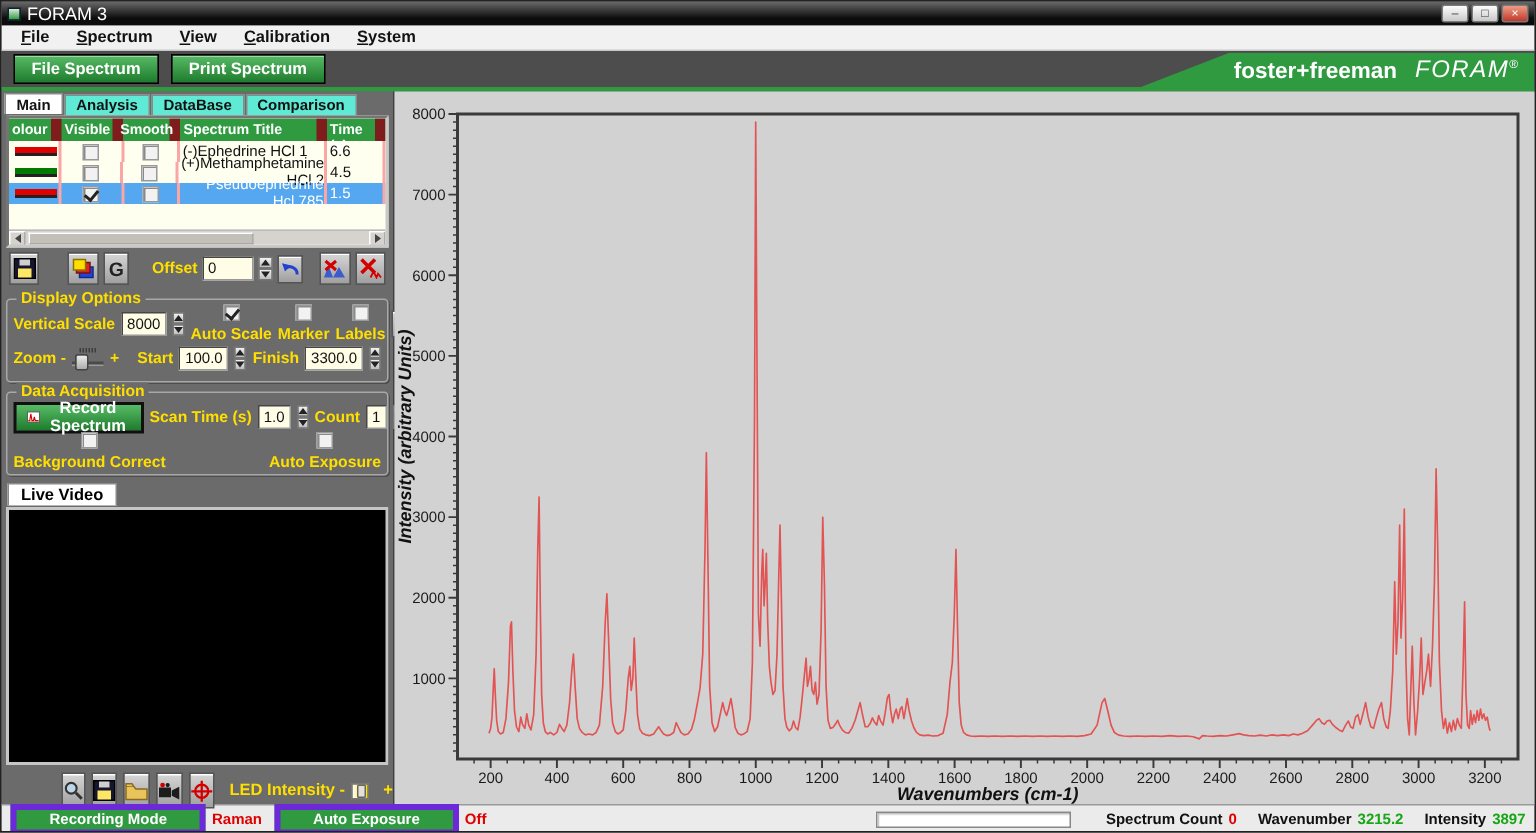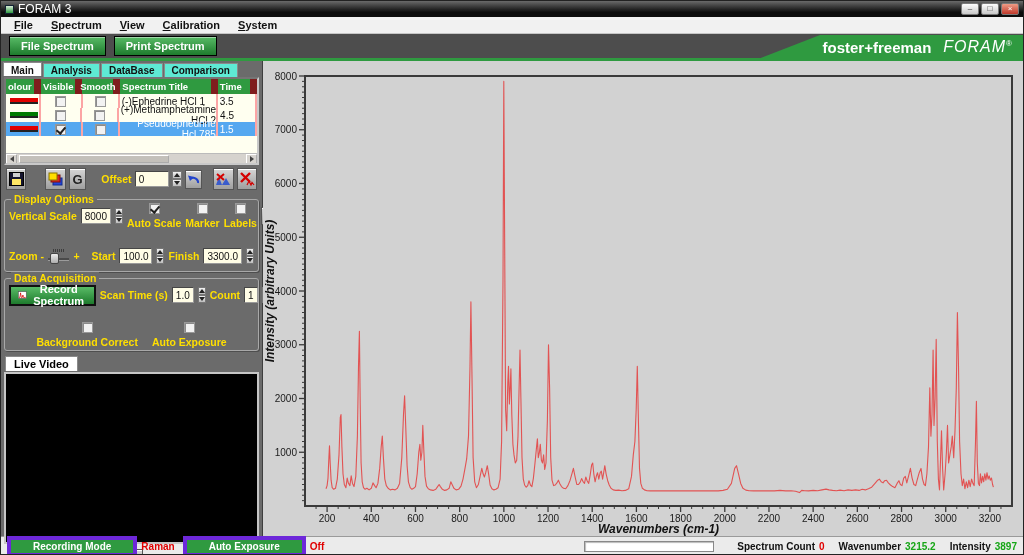--- a/index.html
+++ b/index.html
@@ -74,21 +74,21 @@
                display:flex; align-items:center; color:#111; }
   .spinner { display:flex; flex-direction:column; width:13px; height:16px; }
   .spin { flex:1; background:linear-gradient(#f2f2f2,#bdbdbd); border:1px solid #777; display:flex; align-items:center; justify-content:center; }
   .tri-u { width:0; height:0; border-left:3px solid transparent; border-right:3px solid transparent; border-bottom:4px solid #222; }
   .tri-d { width:0; height:0; border-left:3px solid transparent; border-right:3px solid transparent; border-top:4px solid #222; }
 
   .groupbox { margin:6px 3px 0; border:1px solid #a8a8a8; border-radius:3px; padding:6px 4px 5px; position:relative;
               box-shadow:1px 1px 0 #4e4e4e; }
   .gb-title { position:absolute; top:-7px; left:6px; background:#6b6b6b; padding:0 3px; color:#ffdf00; font-weight:bold; font-size:10.5px; }
   .gb-row { display:flex; align-items:center; gap:4px; height:20px; }
-  .gb-row + .gb-row { margin-top:20px; }
+  .gb-row + .gb-row { margin-top:3px; }
   .cb-label { display:flex; align-items:center; gap:3px;flex-direction:column; }
 
   .slider { position:relative; width:64px; height:15px; }
   .slider .ticks { position:absolute; top:0; left:5px; right:5px; display:flex; justify-content:space-between; }
   .slider .ticks i { width:1px; height:3px; background:#3d3d3d; }
   .slider .track { position:absolute; left:0; right:0; top:9px; height:3px; background:#4a4a4a; border-bottom:1px solid #9c9c9c; }
   .slider .handle { position:absolute; left:2px; top:4px; width:9px; height:11px; border-radius:2px;
                     background:linear-gradient(#ececec,#adadad); border:1px solid #444; }
 
   .record-btn { height:21px; display:flex; align-items:center; gap:4px; padding:0 7px; color:#fff; font-weight:bold; font-size:11px;
@@ -172,21 +172,21 @@
               <div class="t-cell c0">
                 <span class="swatch" style="background: rgb(224, 0, 0);"></span>
               </div>
               <div class="t-cell c1">
                 <span class="cb"></span>
               </div>
               <div class="t-cell c2">
                 <span class="cb"></span>
               </div>
               <div class="t-cell c3">(-)Ephedrine HCl 1</div>
-              <div class="t-cell c4">3.5</div>
+              <div class="t-cell c4">6.6</div>
             </div>
             <div class="t-row">
               <div class="t-cell c0">
                 <span class="swatch" style="background: rgb(0, 122, 0);"></span>
               </div>
               <div class="t-cell c1">
                 <span class="cb"></span>
               </div>
               <div class="t-cell c2">
                 <span class="cb"></span>
@@ -364,21 +364,21 @@
           <span class="num-input" style="width:28px">1</span>
           <span class="spinner">
             <span class="spin">
                 <i class="tri-u"></i>
               </span>
             <span class="spin">
                 <i class="tri-d"></i>
               </span>
           </span>
         </div>
-        <div class="gb-row" style="justify-content:center; gap:14px;">
+        <div class="gb-row" style="justify-content:space-between; gap:14px;">
           <span class="cb-label">
             <span class="cb"></span>
             <span class="yellow-label">Background Correct</span>
           </span>
           <span class="cb-label">
             <span class="cb"></span>
             <span class="yellow-label">Auto Exposure</span>
           </span>
         </div>
       </div>

